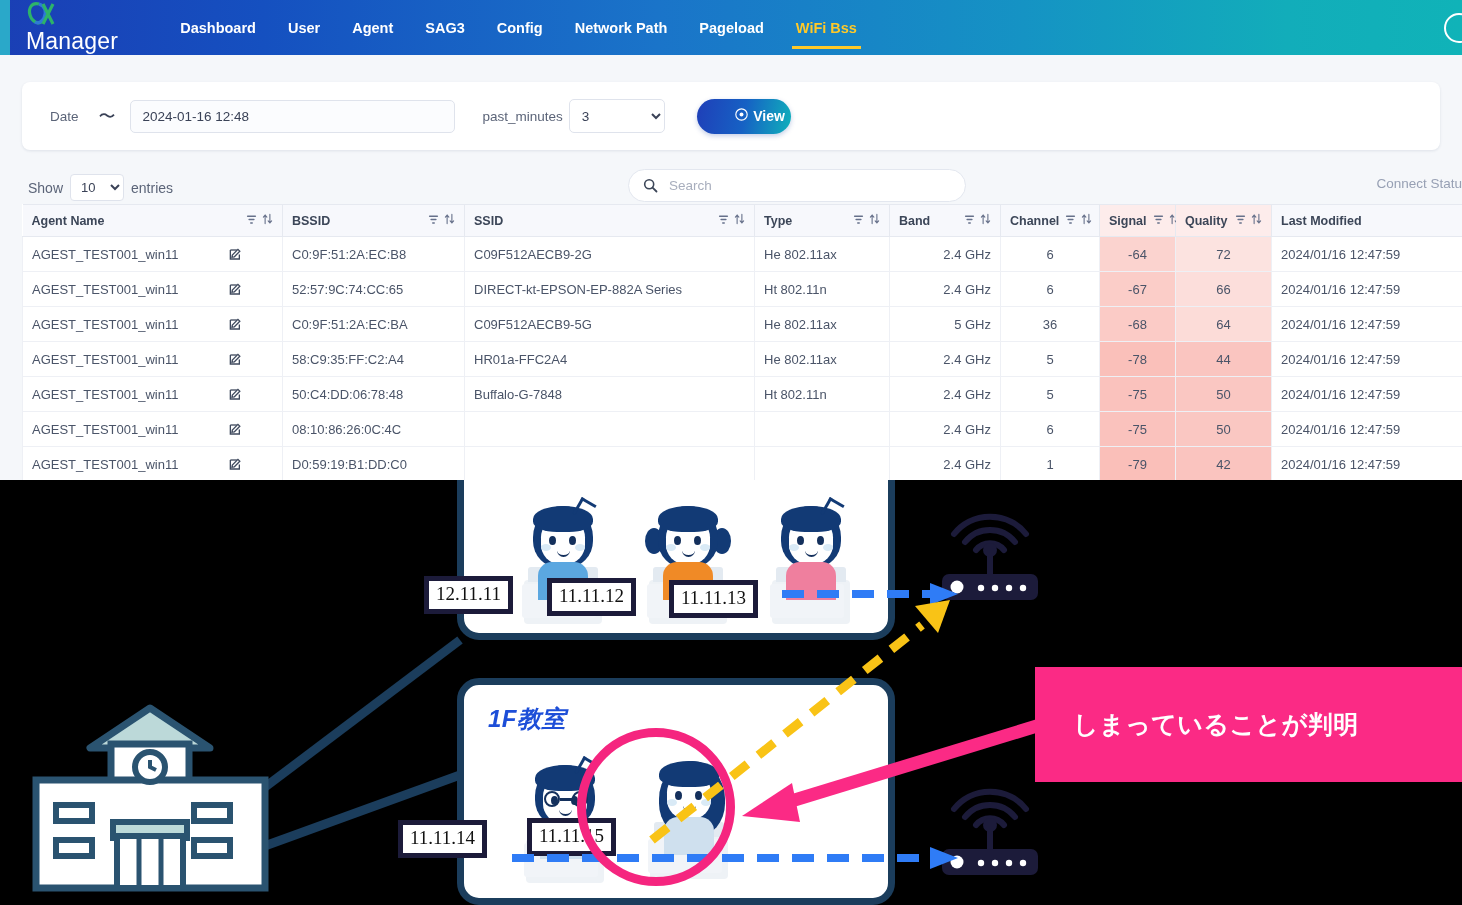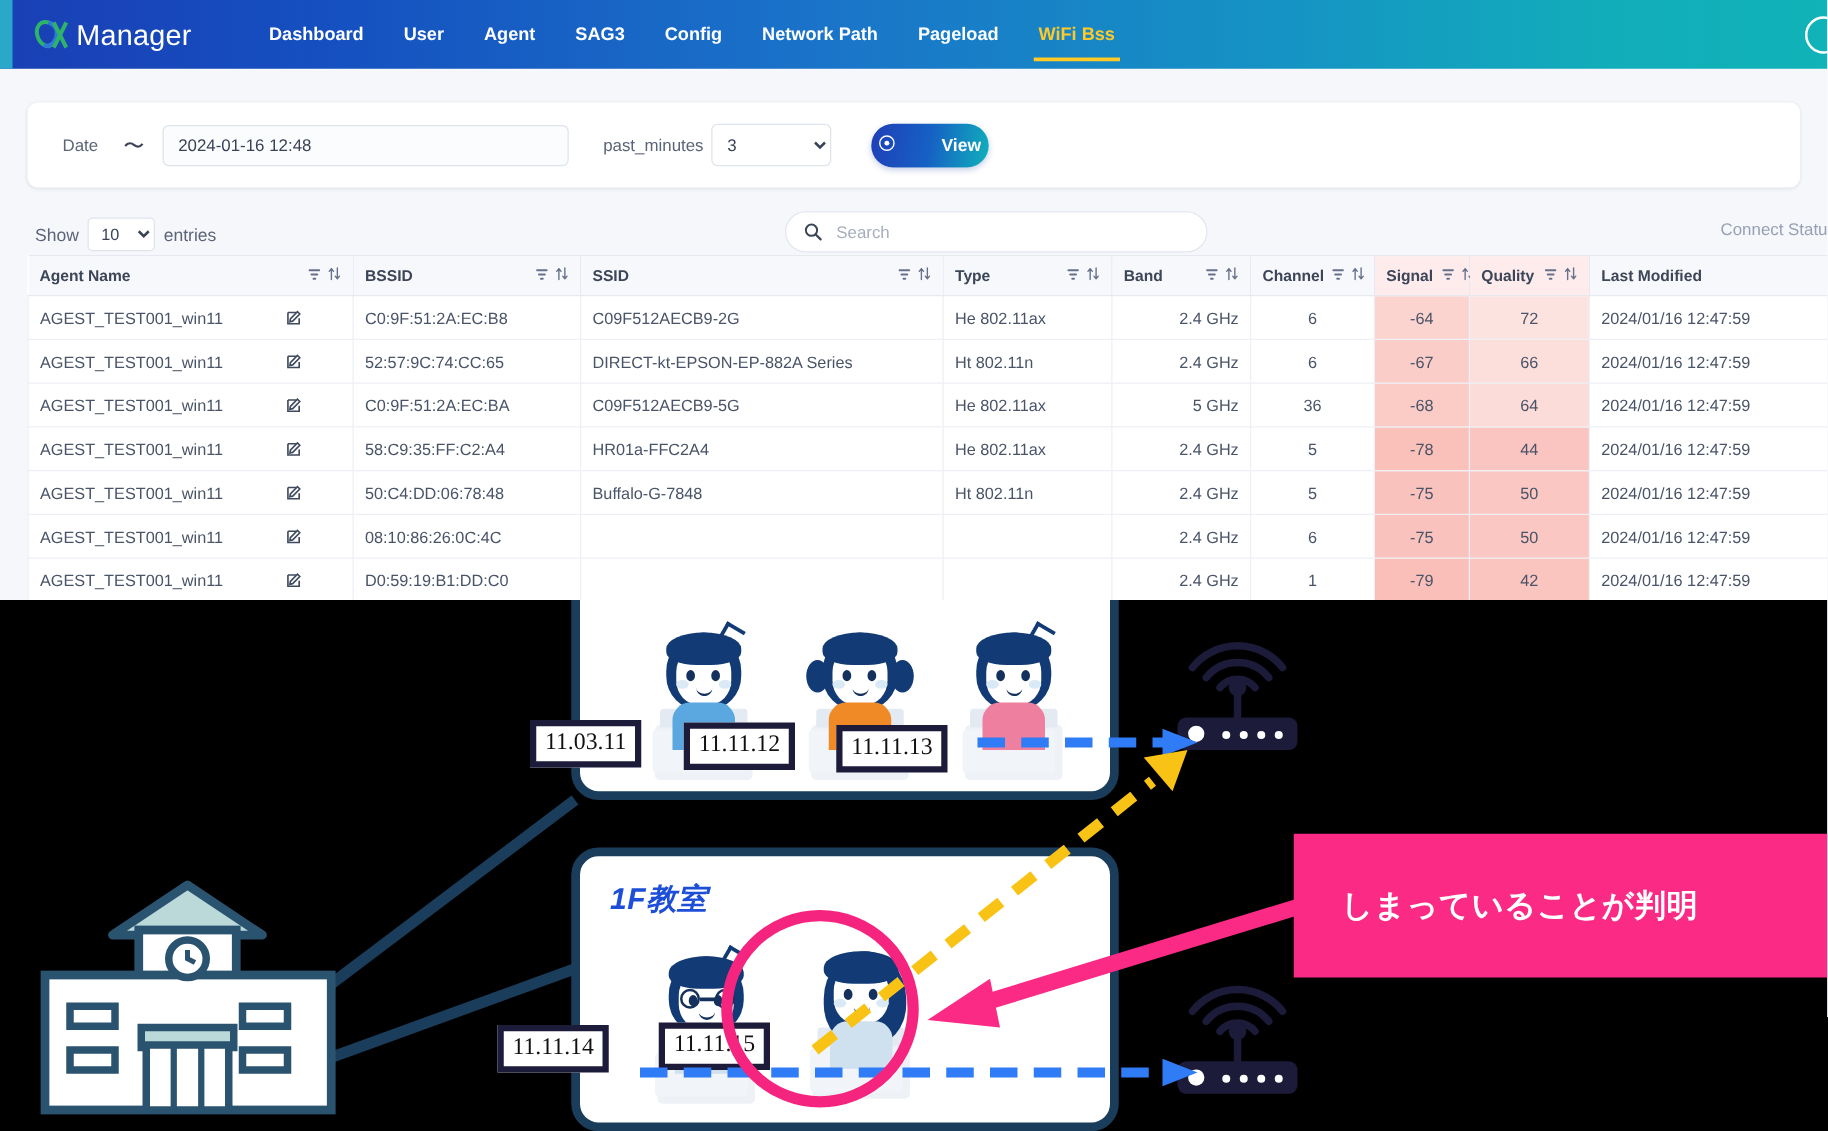--- a/index.html
+++ b/index.html
@@ -11,21 +11,21 @@
   }
   .app{position:relative;width:1462px;height:905px;overflow:hidden;background:#f5f7fa;}
 
   
   .navbar{
     position:absolute;left:0;top:0;width:1462px;height:55px;
     background:linear-gradient(90deg,#1a3fb5 0%,#1550c0 18%,#1a74c9 45%,#1593c4 70%,#12adba 88%,#10b3b8 100%);
     display:flex;align-items:center;
   }
   .navbar:after{content:"";position:absolute;left:0;bottom:0;width:10px;height:55px;background:#2aa8c9;}
-  .logo{display:flex;align-items:flex-end;margin-left:26px;z-index:2;}
+  .logo{display:flex;align-items:flex-start;margin-left:26px;z-index:2;flex-direction:column;}
   .logo-mark{width:30px;height:28px;position:relative;margin-right:5px;}
   .logo-text{color:#ffffff;font-size:23px;letter-spacing:.2px;font-weight:400;}
   .navlinks{display:flex;align-items:center;margin-left:46px;height:55px;}
   .navlink{
     color:#ffffff;font-size:14.5px;font-weight:600;margin:0 16px;height:55px;
     display:flex;align-items:center;white-space:nowrap;cursor:pointer;position:relative;
   }
   .navlink.active{color:#ffc928;}
   .navlink.active:after{content:"";position:absolute;left:-4px;right:-4px;bottom:6px;height:3px;background:#ffc928;}
   .nav-right{position:absolute;right:0px;top:0;height:55px;display:flex;align-items:center;}
@@ -47,21 +47,21 @@
   .finput.b{width:325px;}
   .tilde{font-size:17px;color:#3a4257;margin:0 14px;}
   .fselect{
     height:34px;width:96px;border:1px solid #dfe3ec;border-radius:5px;background:#ffffff;
     font-size:13.5px;color:#3a4257;padding:0 8px;box-sizing:border-box;
     font-family:"Liberation Sans", sans-serif;outline:none;
   }
   .view-btn{
     margin-left:32px;width:94px;height:35px;border-radius:18px;border:none;
     background:linear-gradient(100deg,#1f3fb8 0%,#1661c4 50%,#10b0bb 100%);
-    color:#fff;font-size:14px;font-weight:600;display:flex;align-items:center;justify-content:space-between;
+    color:#fff;font-size:14px;font-weight:600;display:flex;align-items:center;justify-content:flex-end;
     cursor:pointer;box-shadow:0 2px 5px rgba(20,60,160,.25);
   }
   .view-btn .ic{margin-right:5px;font-size:13px;}
 
   
   .tablebar{position:absolute;left:0;top:168px;width:1462px;height:40px;}
   .show-wrap{position:absolute;left:28px;top:6px;display:flex;align-items:center;}
   .show-txt{font-size:14px;color:#5b6478;}
   .show-select{
     margin:0 7px;height:27px;width:54px;border:1px solid #dfe3ec;border-radius:4px;background:#fff;
@@ -608,21 +608,21 @@
           <div class="ahoge"></div>
           <div class="eye l"></div>
             <div class="eye r"></div>
           <div class="cheekL"></div>
             <div class="cheekR"></div>
             <div class="mouth"></div>
           <div class="body" style="background:#ef7f9e;"></div>
         </div>
       </div>
 
-      <div class="ip-label" style="left:424px;top:576px;">11.03.11</div>
+      <div class="ip-label" style="left:424px;top:576px;">12.11.11</div>
       <div class="ip-label" style="left:547px;top:578px;">11.11.12</div>
       <div class="ip-label" style="left:669px;top:580px;">11.11.13</div>
 
       <div class="room" id="room1f">
         <div class="room-title" style="left:24px;top:18px;">1F教室</div>
 
         <div class="kid" style="left:62px;top:78px;">
           <div class="desk"></div>
             <div class="laptop"></div>
           <div class="hair"></div>

